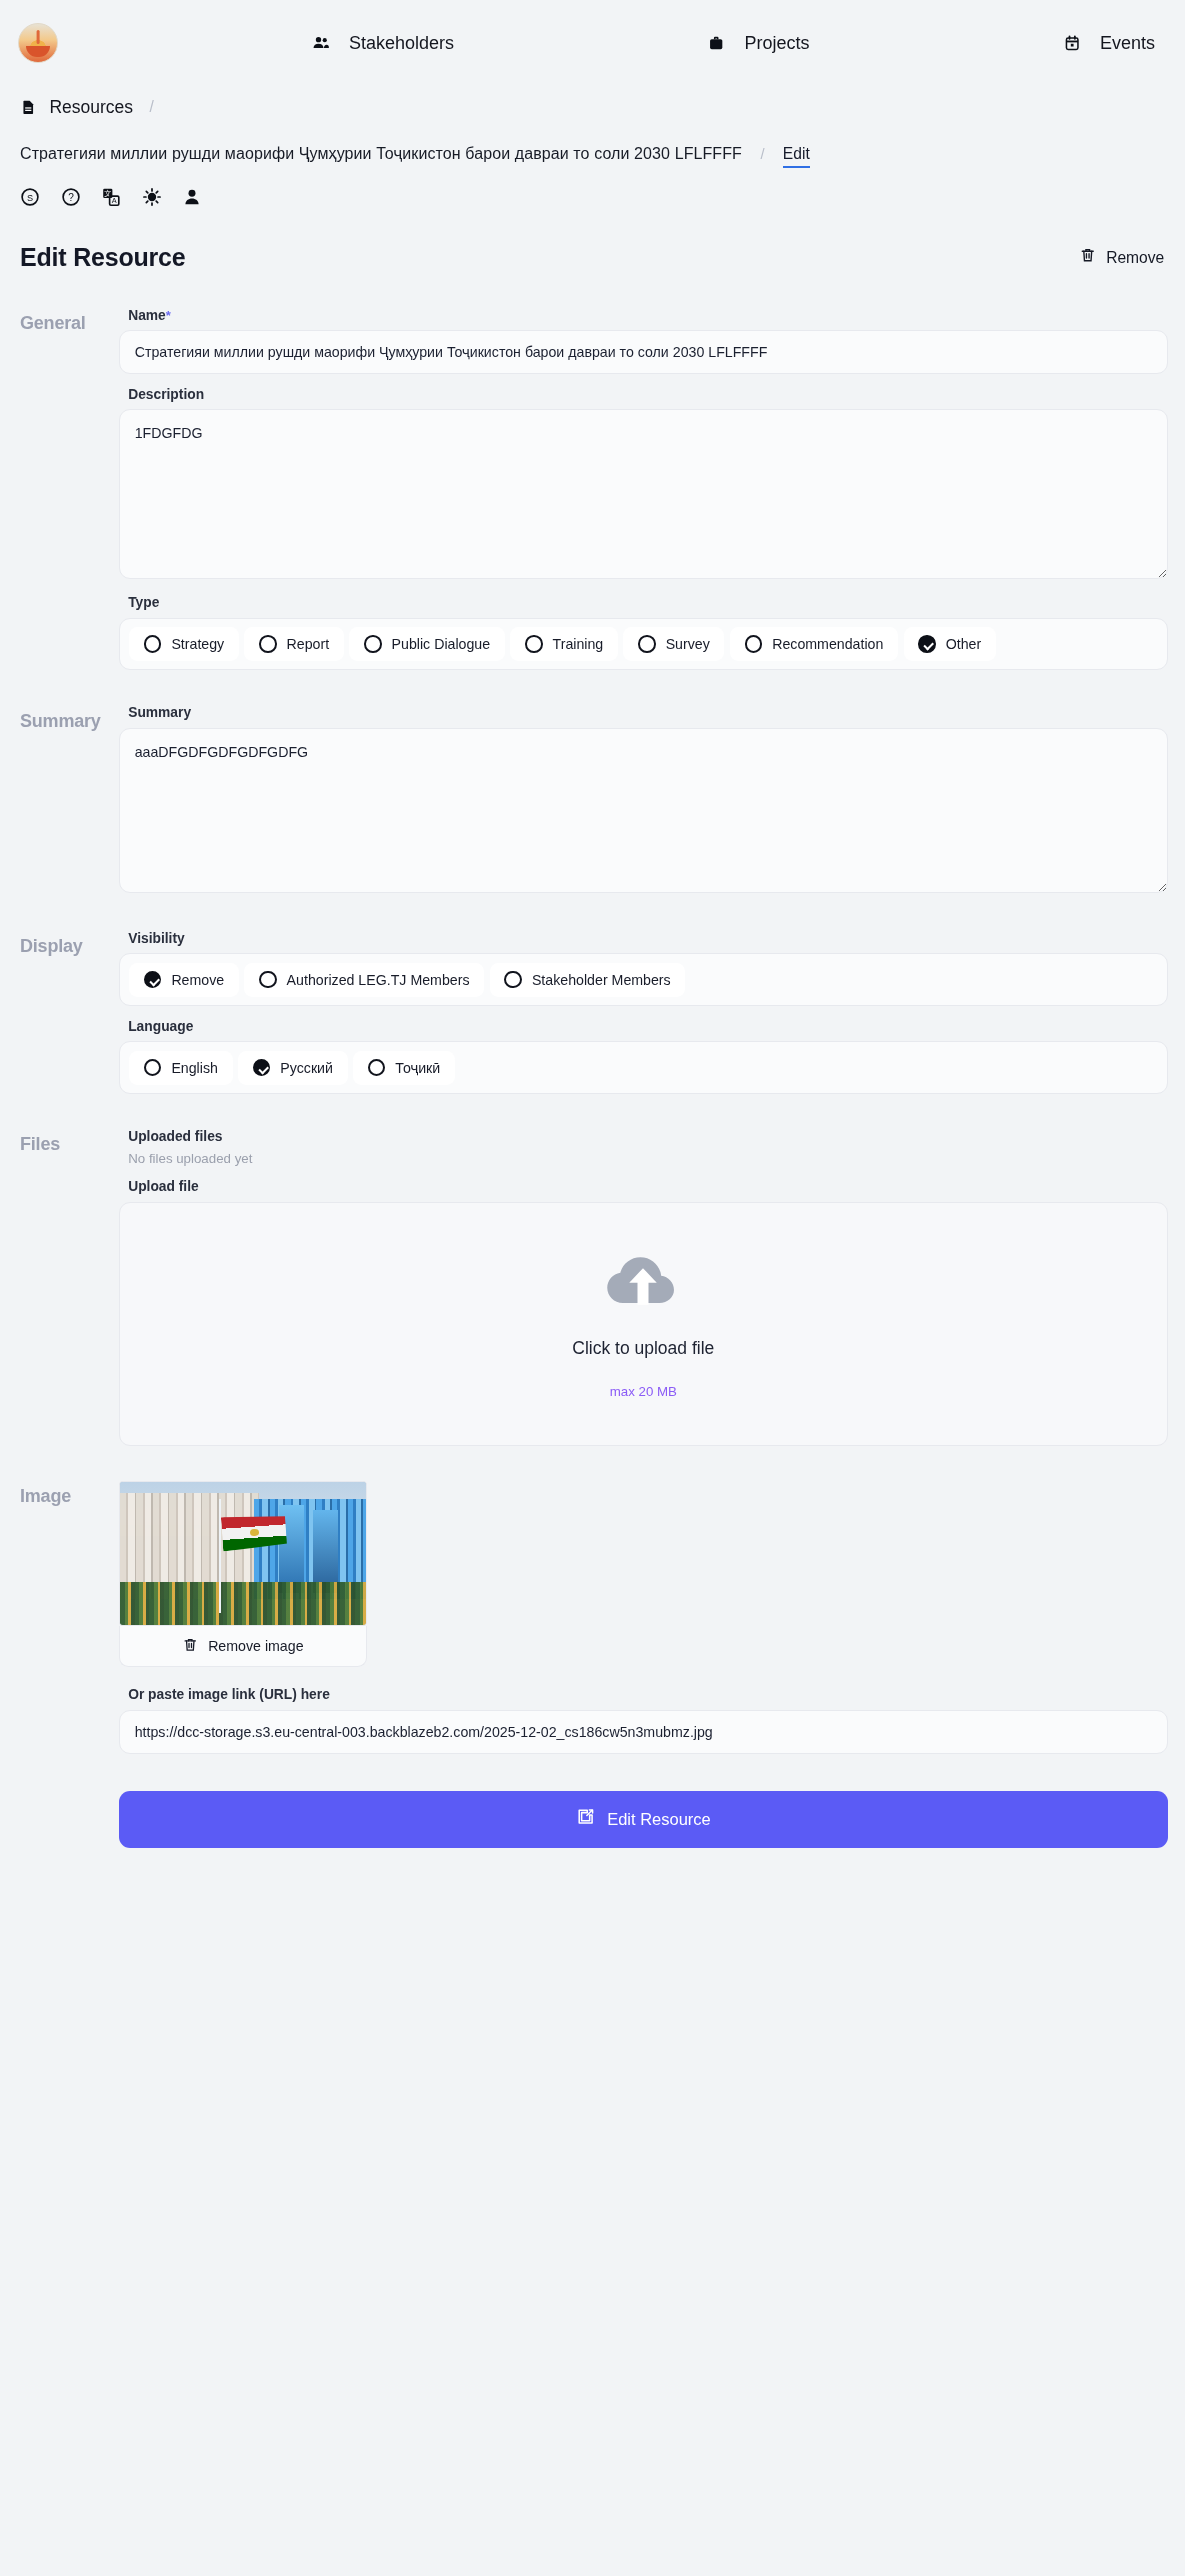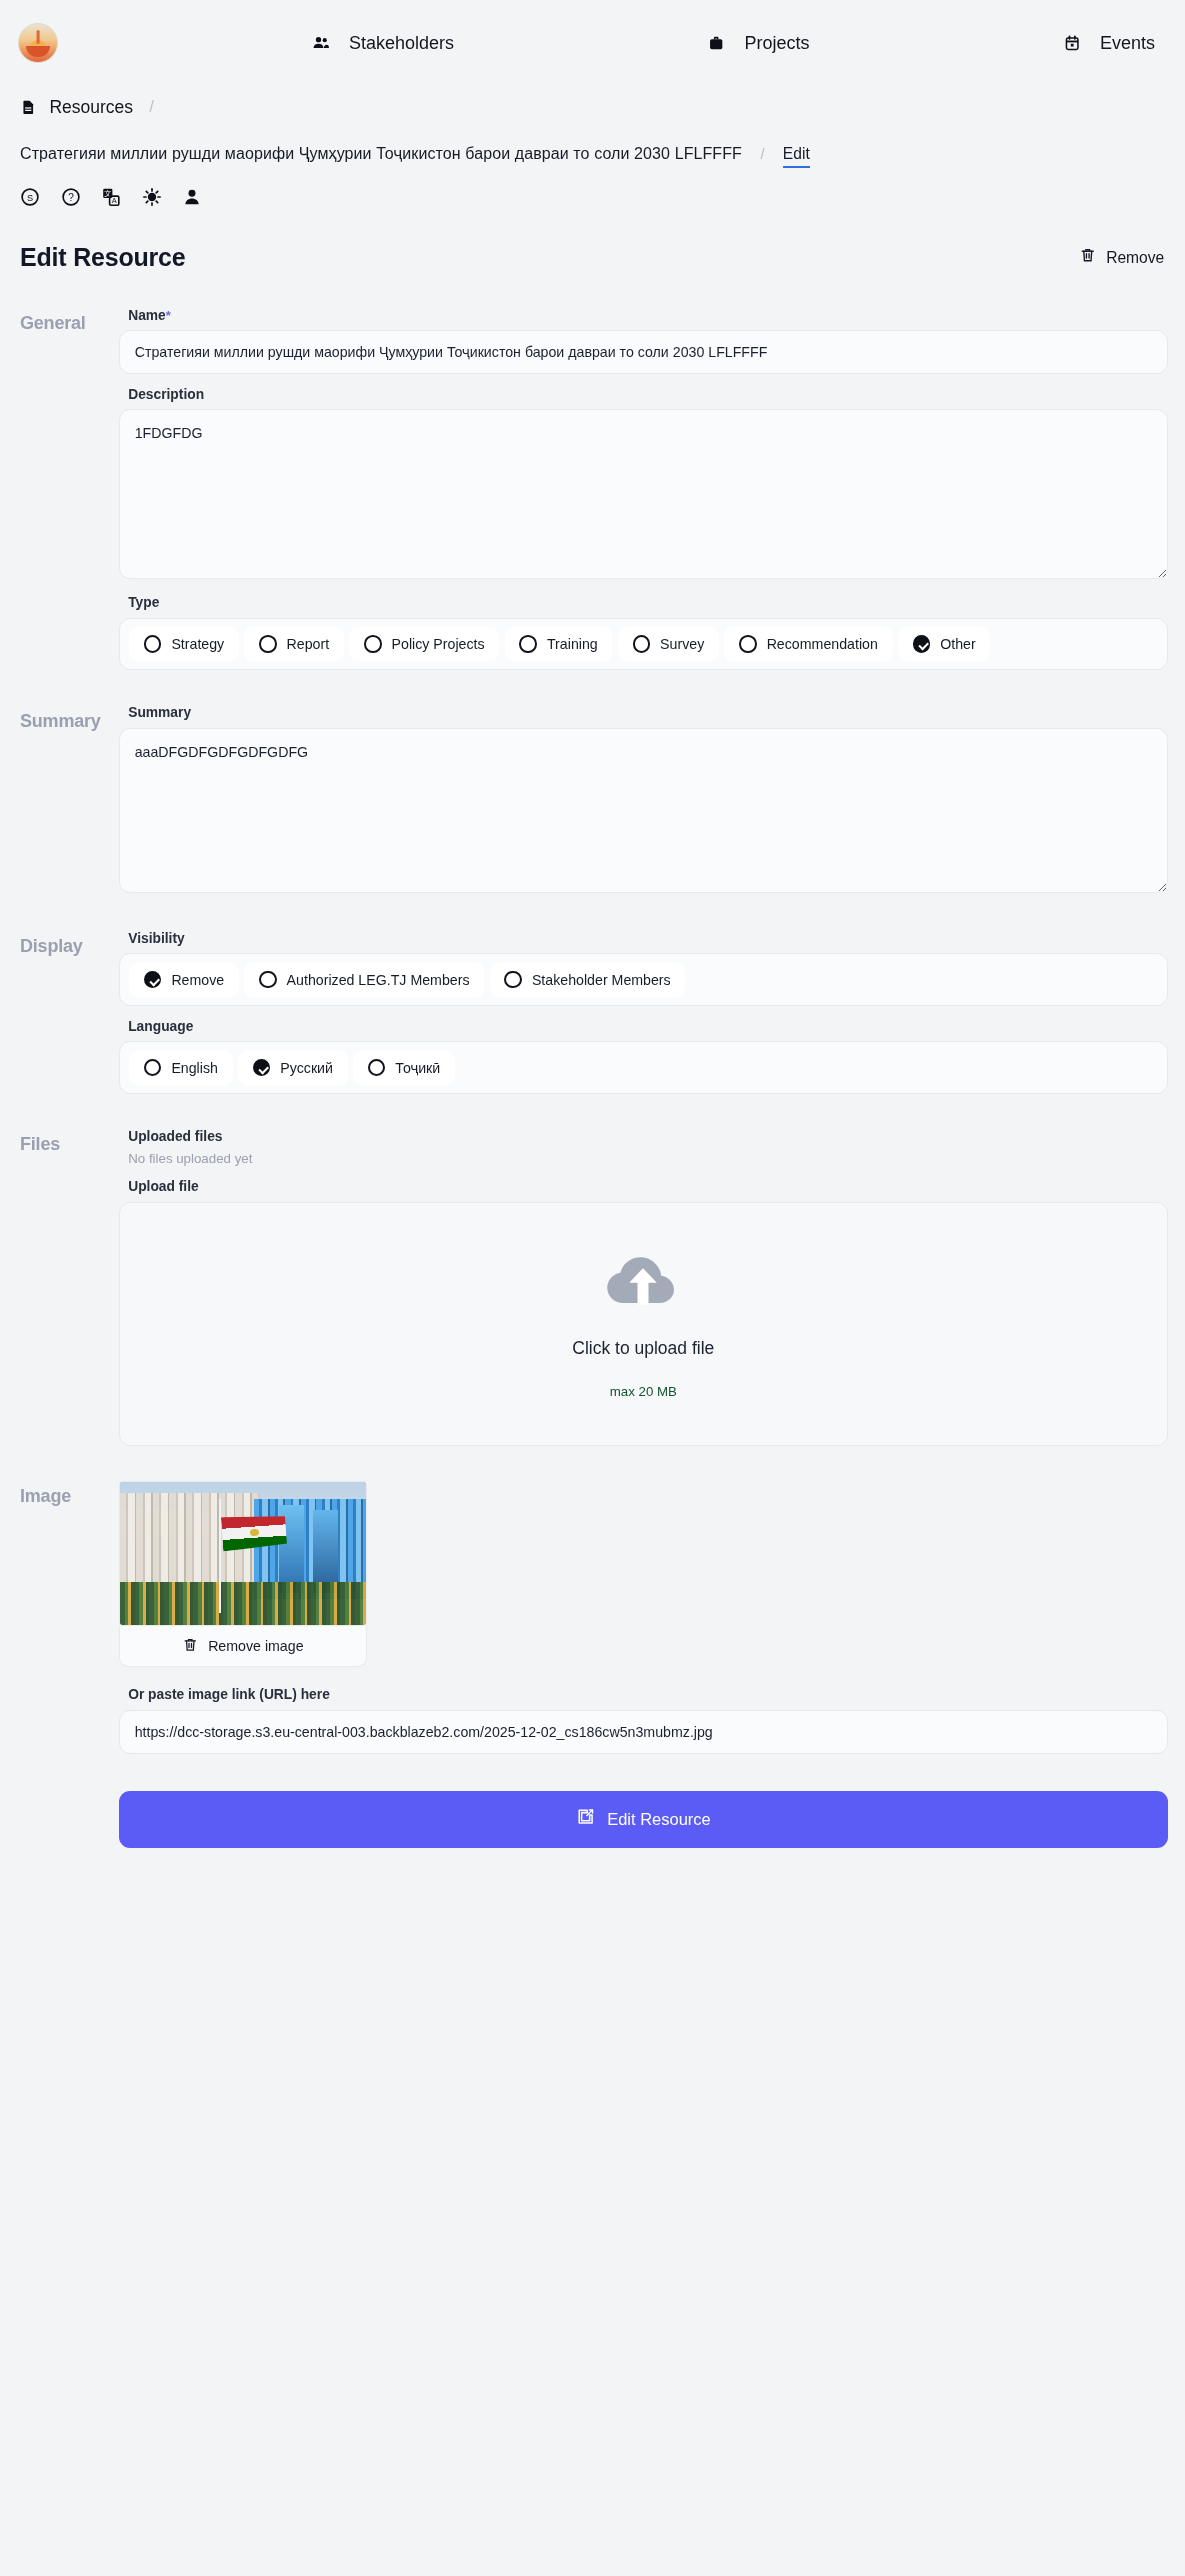--- a/index.html
+++ b/index.html
@@ -181,21 +181,21 @@
 
   .dropzone{
     background:var(--card2);
     border:0.9px solid var(--border);
     border-radius:11px;
     height:244px;
     display:flex;flex-direction:column;align-items:center;justify-content:center;
     gap:8px;cursor:pointer;
   }
   .dz-title{font-size:17.5px;color:#1d2231;margin-top:13px;}
-  .dz-sub{font-size:13.3px;color:#14532d;margin-top:17px;}
+  .dz-sub{font-size:13.3px;color:#8b5cf6;margin-top:17px;}
 
   
   .imgbox{
     width:248px;
     border:0.9px solid var(--border);
     border-radius:3.7px;
     overflow:hidden;
     background:#cfd6de;
   }
   .photo{
@@ -388,21 +388,21 @@
         <label class="ropt">
           <span class="rdot"></span>
           <span>Strategy</span>
         </label>
         <label class="ropt">
           <span class="rdot"></span>
           <span>Report</span>
         </label>
         <label class="ropt">
           <span class="rdot"></span>
-          <span>Policy Projects</span>
+          <span>Public Dialogue</span>
         </label>
         <label class="ropt">
           <span class="rdot"></span>
           <span>Training</span>
         </label>
         <label class="ropt">
           <span class="rdot"></span>
           <span>Survey</span>
         </label>
         <label class="ropt">

